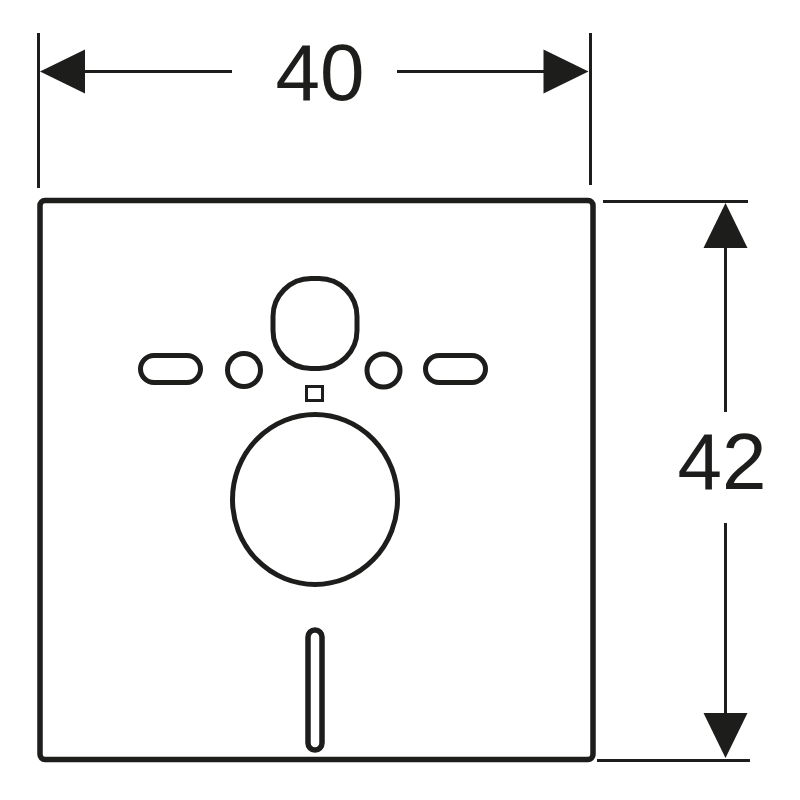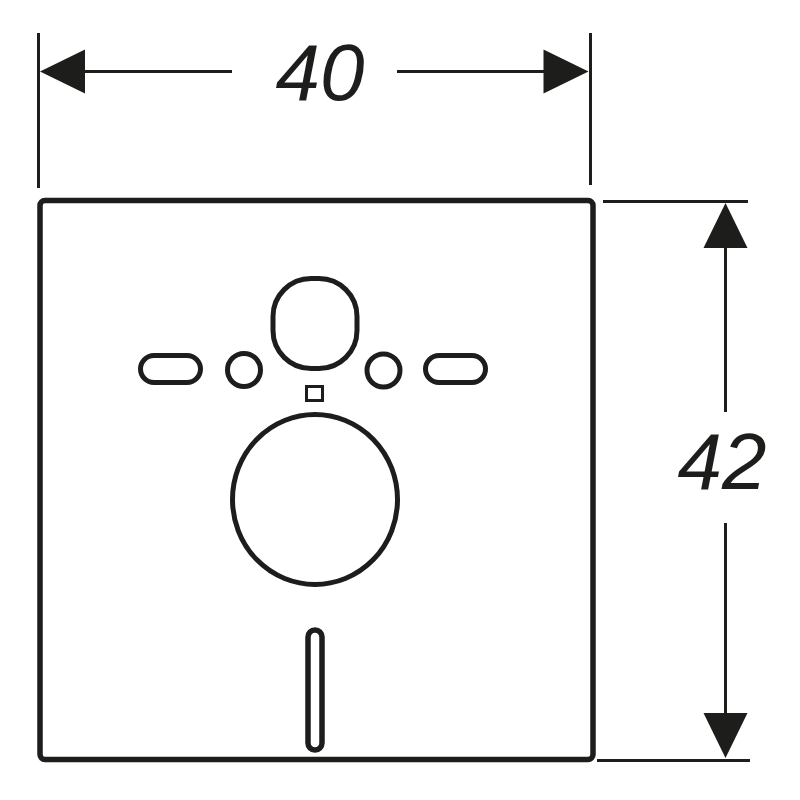--- a/index.html
+++ b/index.html
@@ -6,21 +6,20 @@
   html, body {
     margin: 0; padding: 0;
     background: var(--bg-color);
     font-family: "Liberation Sans", sans-serif;
   }
   .canvas {
     position: relative;
     width: 800px; height: 800px;
     background: var(--bg-color);
     overflow: hidden;
-    font-style: italic;
   }
   svg { display: block; }
   .stroke { fill: none; stroke: var(--line-color); }
   .thick  { stroke-width: 5.5; }
   .mid    { stroke-width: 5; }
   .thin   { stroke-width: 3; }
   .solid  { fill: var(--line-color); stroke: none; }
   .dim-label {
     fill: var(--line-color);
     font-family: "Liberation Sans", sans-serif;

